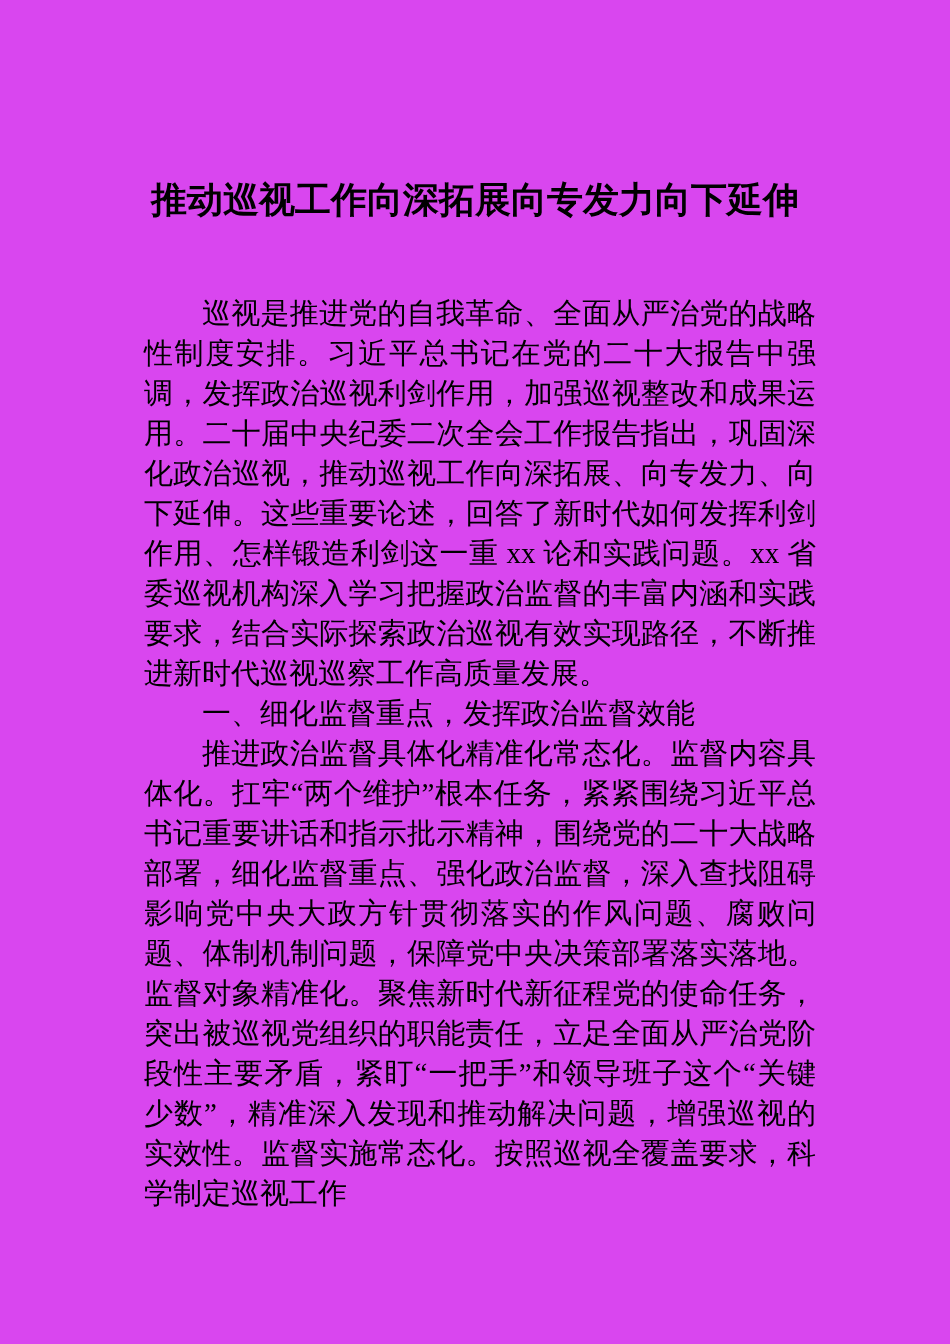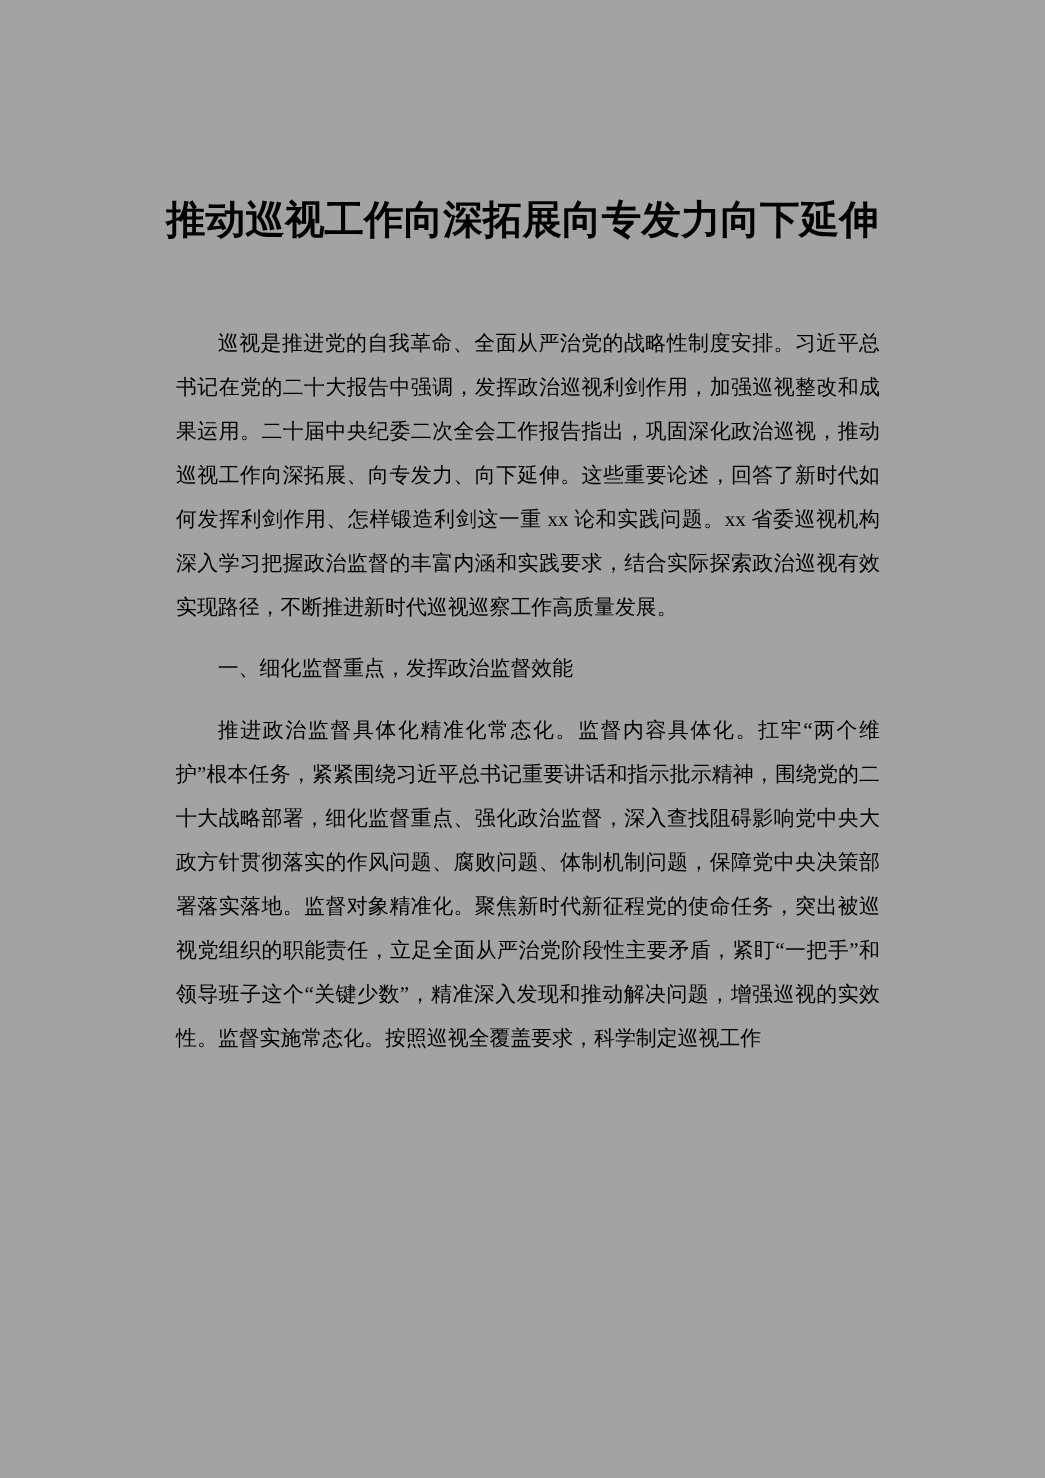--- a/index.html
+++ b/index.html
@@ -4,42 +4,42 @@
 <style>
   html, body {
     margin: 0;
     padding: 0;
     background: #ffffff;
   }
   .page {
     position: relative;
     width: 950px;
     height: 1344px;
-    background: #a3a3a3;
+    background: #d946ef;
     overflow: hidden;
     font-family: "Liberation Serif", "DejaVu Serif", serif;
     color: #000000;
   }
   .doc-title {
     margin: 0;
     padding-top: 173px;
     font-size: 36px;
     line-height: 55px;
     font-weight: bold;
     text-align: center;
     letter-spacing: 0px;
     font-family: "Liberation Serif", "DejaVu Serif", serif;
   }
   .doc-body {
     margin: 65px 0 0 144px;
     width: 672px;
   }
   .doc-body p {
-    margin: 16px;
-    font-size: 19px;
+    margin: 0;
+    font-size: 29px;
     line-height: 40px;
     text-align: justify;
     text-indent: 2em;
     word-break: normal;
     font-family: "Liberation Serif", "DejaVu Serif", serif;
     color: #000000;
   }
 </style>
 </head>
 <body>

